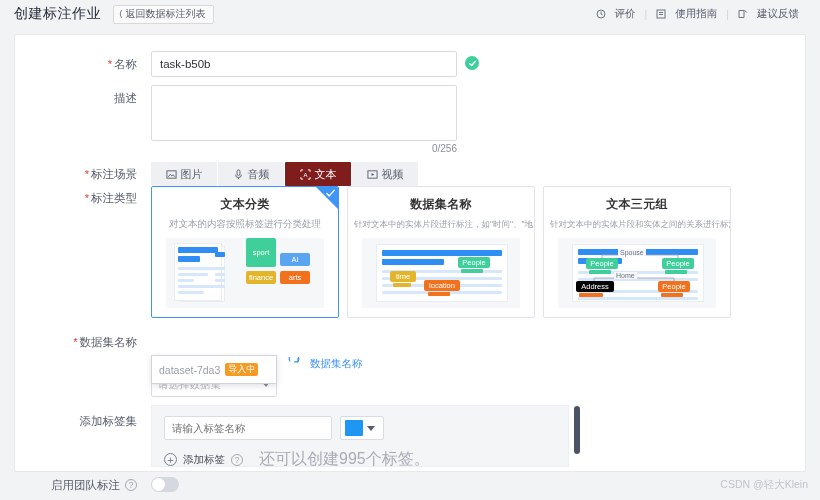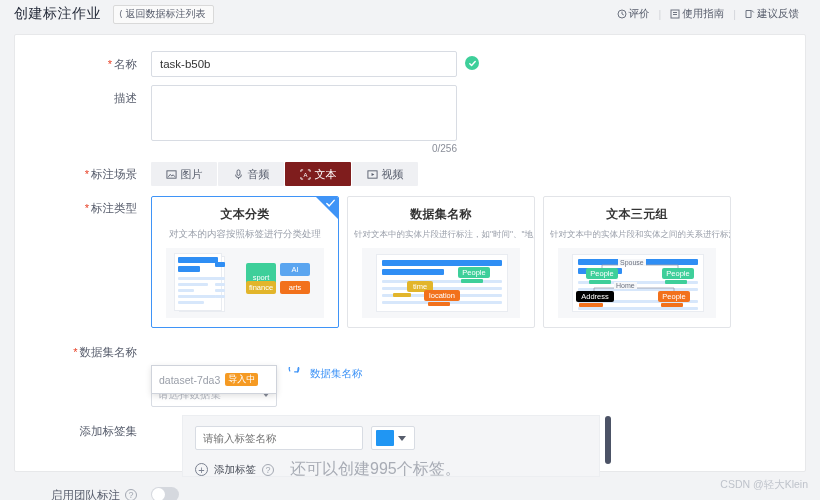--- a/index.html
+++ b/index.html
@@ -50,21 +50,21 @@
     height: 28px;
     display: flex;
     align-items: center;
     gap: 0px;
     font-size: 10.5px;
     color: #575d6c;
   }
   .top-link {
     display: inline-flex;
     align-items: center;
-    gap: 2px;
+    gap: 9px;
     padding: 0 9px;
     cursor: pointer;
     color: #575d6c;
   }
   .top-sep { color: #d2d4d9; }
   .mini-ico { width: 10px; height: 10px; display:inline-block; }
 
   
   .panel {
     position: absolute;
@@ -405,21 +405,21 @@
     </div>
 
     <div class="row" style="margin-bottom:8px;">
       <div class="lbl">描述</div>
       <div class="field">
         <textarea class="txt" placeholder="" style=""></textarea>
         <div class="counter">0/256</div>
       </div>
     </div>
 
-    <div class="row" style="margin-bottom:10px;">
+    <div class="row" style="">
       <div class="lbl" style="line-height:24px;">
         <span class="req">*</span><span>标注场景</span>
       </div>
       <div class="field">
         <div class="tabs">
           <div class="tab">
             <span class="tico">
               <svg width="11" height="11" viewBox="0 0 12 12">
                   <rect x="1" y="2" width="10" height="8" fill="none" stroke="currentColor" stroke-width="1"></rect>
                   <path d="M2.5 8.5l2.2-2.6 1.6 1.8 1.5-1.4 2 2.2" fill="none" stroke="currentColor" stroke-width="1"></path>
@@ -482,41 +482,41 @@
               <div class="bar" style="left:12px;top:29px;width:40px;height:3px;background:#d7e7fb;"></div>
               <div class="bar" style="left:12px;top:35px;width:30px;height:3px;background:#d7e7fb;"></div>
               <div class="bar" style="left:12px;top:41px;width:16px;height:3px;background:#d7e7fb;"></div>
               <div class="bar" style="left:12px;top:47px;width:38px;height:3px;background:#d7e7fb;"></div>
               <div class="bar" style="left:12px;top:53px;width:26px;height:3px;background:#d7e7fb;"></div>
               <div class="bar" style="left:49px;top:14px;width:10px;height:5px;background:#2f8ef4;"></div>
               <div class="bar" style="left:49px;top:29px;width:10px;height:3px;background:#d7e7fb;"></div>
               <div class="bar" style="left:49px;top:35px;width:10px;height:3px;background:#d7e7fb;"></div>
               <div class="bar" style="left:49px;top:41px;width:10px;height:3px;background:#d7e7fb;"></div>
               <div class="bar" style="left:49px;top:47px;width:10px;height:3px;background:#d7e7fb;"></div>
-              <div class="tag" style="left:80px;top:15px;width:30px;height:29px;background:#3ecf9a;">sport</div>
+              <div class="tag" style="left:80px;top:0;width:30px;height:29px;background:#3ecf9a;">sport</div>
               <div class="tag" style="left:114px;top:15px;width:30px;height:13px;background:#5aa5f0;">AI</div>
               <div class="tag" style="left:80px;top:33px;width:30px;height:13px;background:#e2b52b;">finance</div>
               <div class="tag" style="left:114px;top:33px;width:30px;height:13px;background:#f2711c;">arts</div>
             </div>
           </div>
 
           <div class="tcard">
             <div class="tc-title">数据集名称</div>
             <div class="tc-desc" style="font-size:8.5px;">针对文本中的实体片段进行标注，如"时间"、"地点"等</div>
             <div class="tc-art">
               <div class="doc" style="left:14px;top:6px;width:132px;height:58px;"></div>
               <div class="bar" style="left:20px;top:12px;width:120px;height:6px;background:#2f8ef4;"></div>
               <div class="bar" style="left:20px;top:21px;width:62px;height:6px;background:#2f8ef4;"></div>
               <div class="bar" style="left:20px;top:32px;width:120px;height:3px;background:#d7e7fb;"></div>
               <div class="bar" style="left:20px;top:39px;width:120px;height:3px;background:#d7e7fb;"></div>
               <div class="bar" style="left:20px;top:46px;width:120px;height:3px;background:#d7e7fb;"></div>
               <div class="bar" style="left:20px;top:53px;width:120px;height:3px;background:#d7e7fb;"></div>
               <div class="tag" style="left:96px;top:19px;width:32px;height:11px;background:#3ecf9a;">People</div>
               <div class="bar" style="left:99px;top:31px;width:22px;height:4px;background:#3ecf9a;"></div>
-              <div class="tag" style="left:45px;top:33px;width:26px;height:11px;background:#e2b52b;">time</div>
+              <div class="tag" style="left:28px;top:33px;width:26px;height:11px;background:#e2b52b;">time</div>
               <div class="bar" style="left:31px;top:45px;width:18px;height:4px;background:#e2b52b;"></div>
               <div class="tag" style="left:62px;top:42px;width:36px;height:11px;background:#f2711c;">location</div>
               <div class="bar" style="left:66px;top:54px;width:22px;height:4px;background:#f2711c;"></div>
             </div>
           </div>
 
           <div class="tcard">
             <div class="tc-title">文本三元组</div>
             <div class="tc-desc" style="font-size:8.5px;">针对文本中的实体片段和实体之间的关系进行标注。</div>
             <div class="tc-art">
@@ -567,21 +567,21 @@
 
         <div class="dd-pop">
           <div class="dd-item">
             <span>dataset-7da3</span>
             <span class="badge-import">导入中</span>
           </div>
         </div>
       </div>
     </div>
 
-    <div class="row" style="margin-bottom:10px;gap:31px;">
+    <div class="row" style="margin-bottom:10px;">
       <div class="lbl" style="line-height:20px;padding-top:6px;">添加标签集</div>
       <div class="field">
         <div class="labelset">
           <div class="inline-row">
             <input class="lab-input" type="text" placeholder="请输入标签名称" style="">
             <span class="color-pick">
               <span class="swatch" style="background:#2096f3;"></span>
               <span class="cp-caret"></span>
             </span>
           </div>

